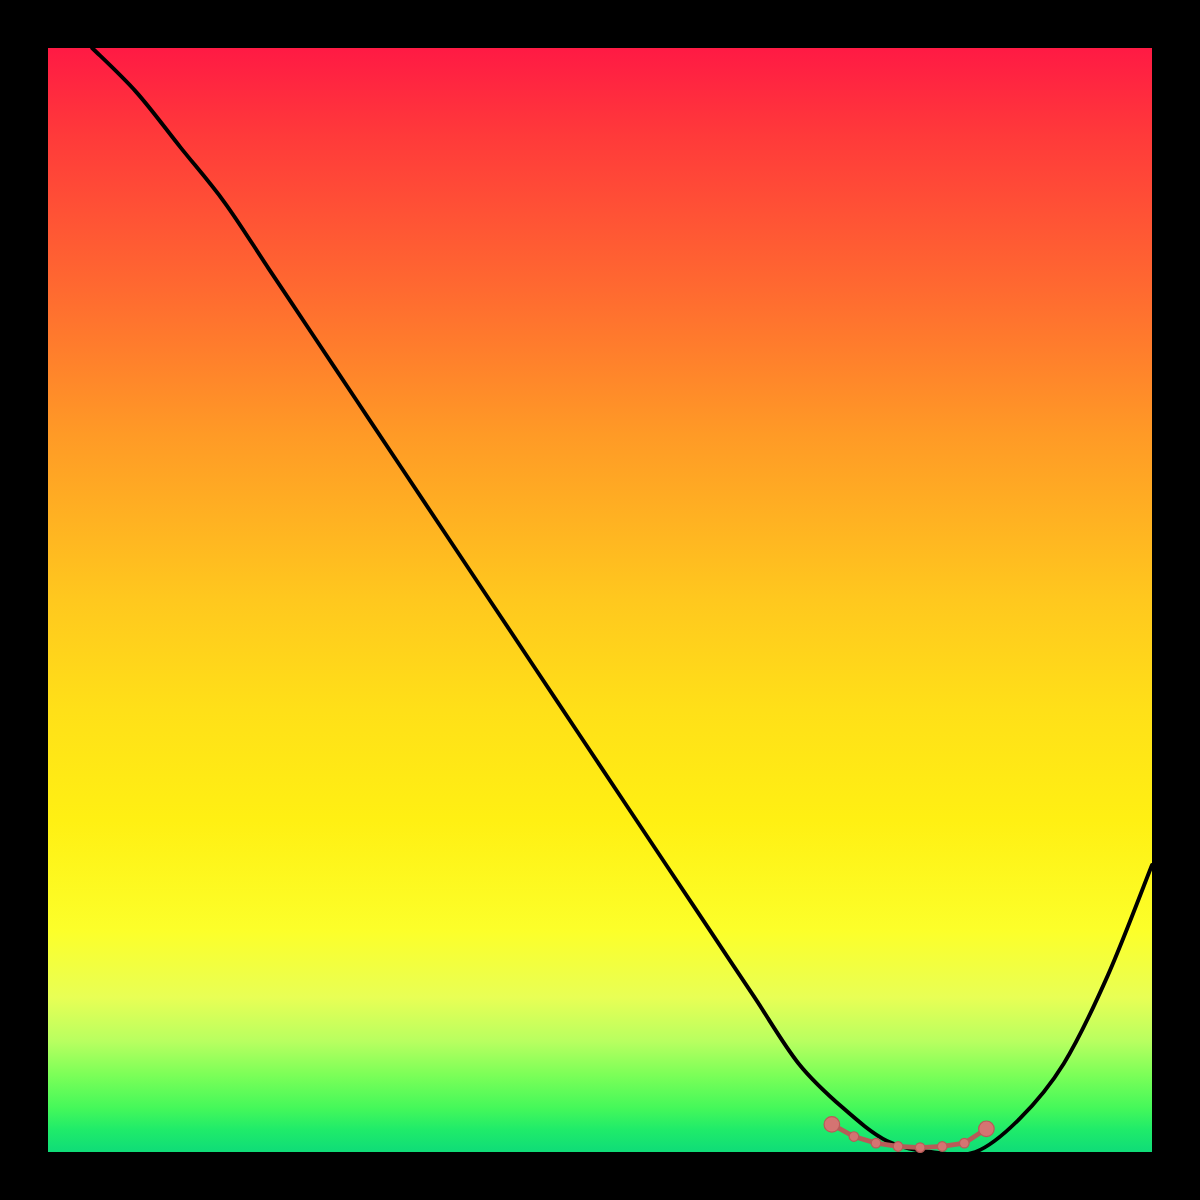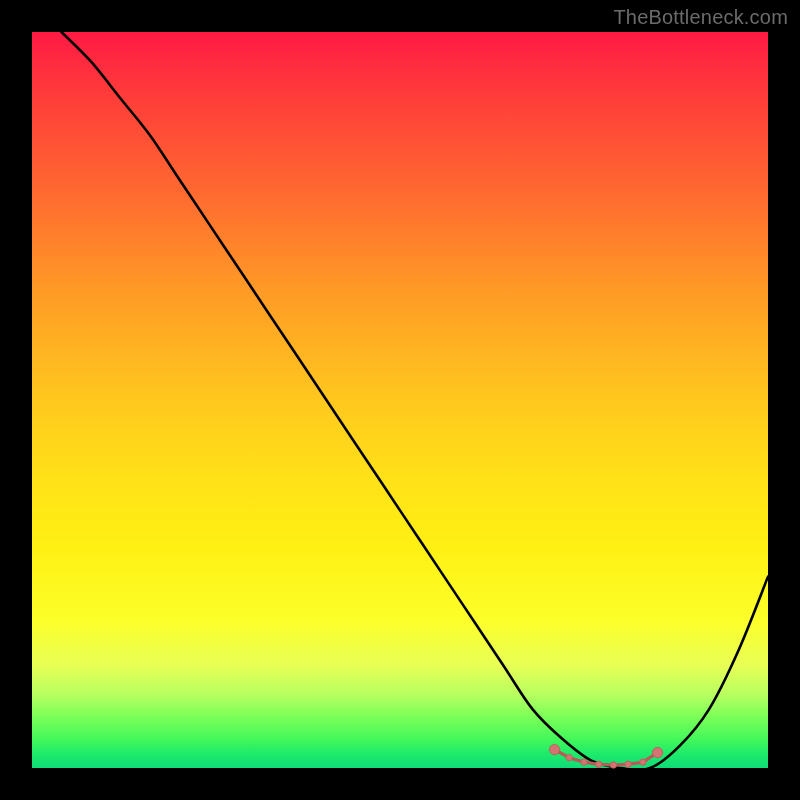--- a/index.html
+++ b/index.html
@@ -56,21 +56,20 @@
     top: 0;
     width: 736px;
     height: 736px;
     overflow: visible;
   }
 </style>
 </head>
 <body>
 
 <div class="frame">
-  <div class="attrib">TheBottleneck.com</div>
   <div class="plot">
     <svg class="lines" viewBox="0 0 736 736" preserveAspectRatio="none">
       <path id="curve" fill="none" stroke="#000" stroke-width="2.6" stroke-linecap="round" stroke-linejoin="round" d="M29.44,0 C34.34666666666667,4.906666666666676 49.06666666666667,18.400000000000055 58.88,29.440000000000055 C68.69333333333333,40.480000000000054 78.50666666666666,53.97333333333336 88.32,66.24000000000001 C98.13333333333333,78.50666666666666 107.94666666666667,89.54666666666664 117.76,103.03999999999996 C127.57333333333334,116.53333333333329 137.38666666666668,132.47999999999993 147.20000000000002,147.19999999999993 C157.01333333333335,161.91999999999993 166.82666666666665,176.64000000000001 176.64,191.36 C186.45333333333332,206.08 196.26666666666668,220.79999999999998 206.08,235.51999999999998 C215.89333333333335,250.23999999999998 225.70666666666668,264.96000000000004 235.52,279.68 C245.33333333333334,294.4 255.14666666666665,309.12 264.96,323.84 C274.7733333333333,338.55999999999995 284.5866666666667,353.28 294.40000000000003,368 C304.21333333333337,382.72 314.02666666666664,397.44000000000005 323.84,412.16 C333.6533333333333,426.88 343.46666666666664,441.6 353.28,456.32 C363.0933333333333,471.03999999999996 372.9066666666667,485.76 382.72,500.48 C392.53333333333336,515.2 402.3466666666667,529.92 412.16,544.64 C421.97333333333336,559.36 431.78666666666663,574.0799999999999 441.59999999999997,588.8 C451.4133333333333,603.52 461.2266666666667,618.24 471.04,632.96 C480.85333333333335,647.6800000000001 490.6666666666667,664.8533333333334 500.48,677.12 C510.29333333333335,689.3866666666667 520.1066666666666,697.9733333333332 529.92,706.56 C539.7333333333333,715.1466666666666 549.5466666666666,723.7333333333333 559.36,728.64 C569.1733333333334,733.5466666666666 578.9866666666667,734.7733333333333 588.8000000000001,736 C598.6133333333335,737.2266666666667 608.4266666666667,739.6800000000001 618.24,736 C628.0533333333333,732.3199999999999 637.8666666666666,723.7333333333333 647.68,713.92 C657.4933333333333,704.1066666666666 667.3066666666666,693.0666666666666 677.12,677.12 C686.9333333333334,661.1733333333334 696.7466666666667,640.32 706.56,618.24 C716.3733333333332,596.16 731.0933333333334,556.9066666666666 736,544.64"></path>
       <g id="markers">
           <path d="M522.56,717.6 L 537.28,725.696 L 552,730.112 L 566.72,732.32 L 581.44,733.056 L 596.1600000000001,732.32 L 610.88,730.112 L 625.6,720.544" fill="none" stroke="#b85b58" stroke-width="3.2" stroke-linecap="round"></path>
           <circle cx="522.56" cy="717.6" r="5.2" fill="#d47472" stroke="#b85b58" stroke-width="0.8"></circle>
           <circle cx="537.28" cy="725.696" r="3.2" fill="#d47472" stroke="#b85b58" stroke-width="0.8"></circle>
           <circle cx="552" cy="730.112" r="3.2" fill="#d47472" stroke="#b85b58" stroke-width="0.8"></circle>
           <circle cx="566.72" cy="732.32" r="3.2" fill="#d47472" stroke="#b85b58" stroke-width="0.8"></circle>
           <circle cx="581.44" cy="733.056" r="3.2" fill="#d47472" stroke="#b85b58" stroke-width="0.8"></circle>

